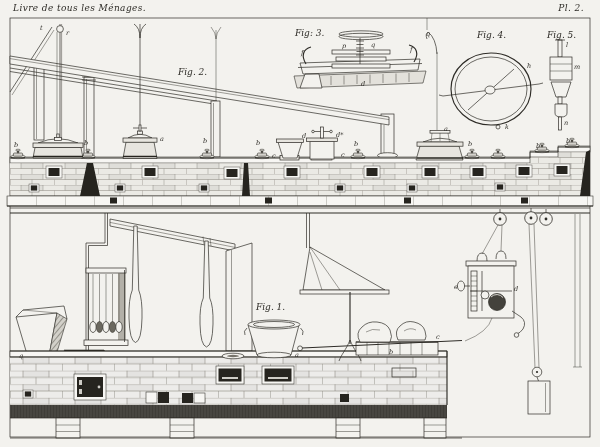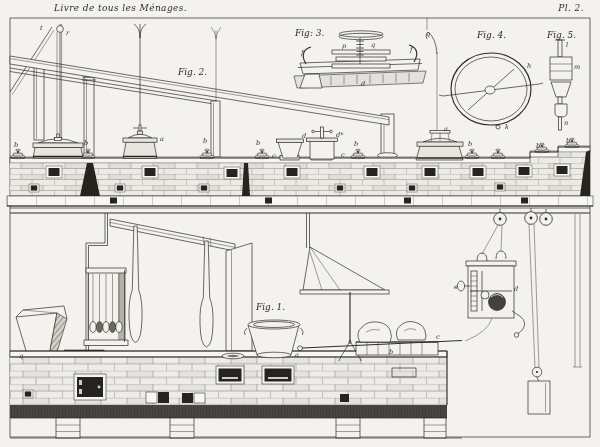--- a/index.html
+++ b/index.html
@@ -1,19 +1,19 @@
 <!DOCTYPE html>
 <html style="--paper: #f3f2ee; --ink: #2e2c27;"><head>
 <meta charset="utf-8">
 <style>
   html,body{margin:0;padding:0;background:#e6e4df;}
   .plate-wrap{position:relative;width:600px;height:447px;background:var(--paper,#f3f2ee);overflow:hidden;
     font-family:"DejaVu Serif",serif;}
   .hdr{position:absolute;top:3px;font-style:italic;font-size:9px;color:var(--ink,#2e2c27);letter-spacing:.4px;}
-  .hdr-title{left:13px;margin-left:41px;}
+  .hdr-title{left:13px;}
   .hdr-plate{right:16px;}
   svg{position:absolute;left:0;top:0;}
   .s{stroke:var(--ink,#2e2c27);stroke-width:.7;fill:none;}
   .thin{stroke-width:.45;}
   .med{stroke-width:1.15;}
   .sf{stroke:var(--ink,#2e2c27);stroke-width:.7;fill:var(--paper,#f3f2ee);}
   .sft{stroke:var(--ink,#2e2c27);stroke-width:.7;fill:#e7e5df;}
   .wt{fill:#f7f6f3;stroke:var(--ink,#2e2c27);stroke-width:.55;}
   .dk{fill:#26241f;stroke:none;}
   .figlabel{font:italic 9px "DejaVu Serif",serif;fill:var(--ink,#2e2c27);}

